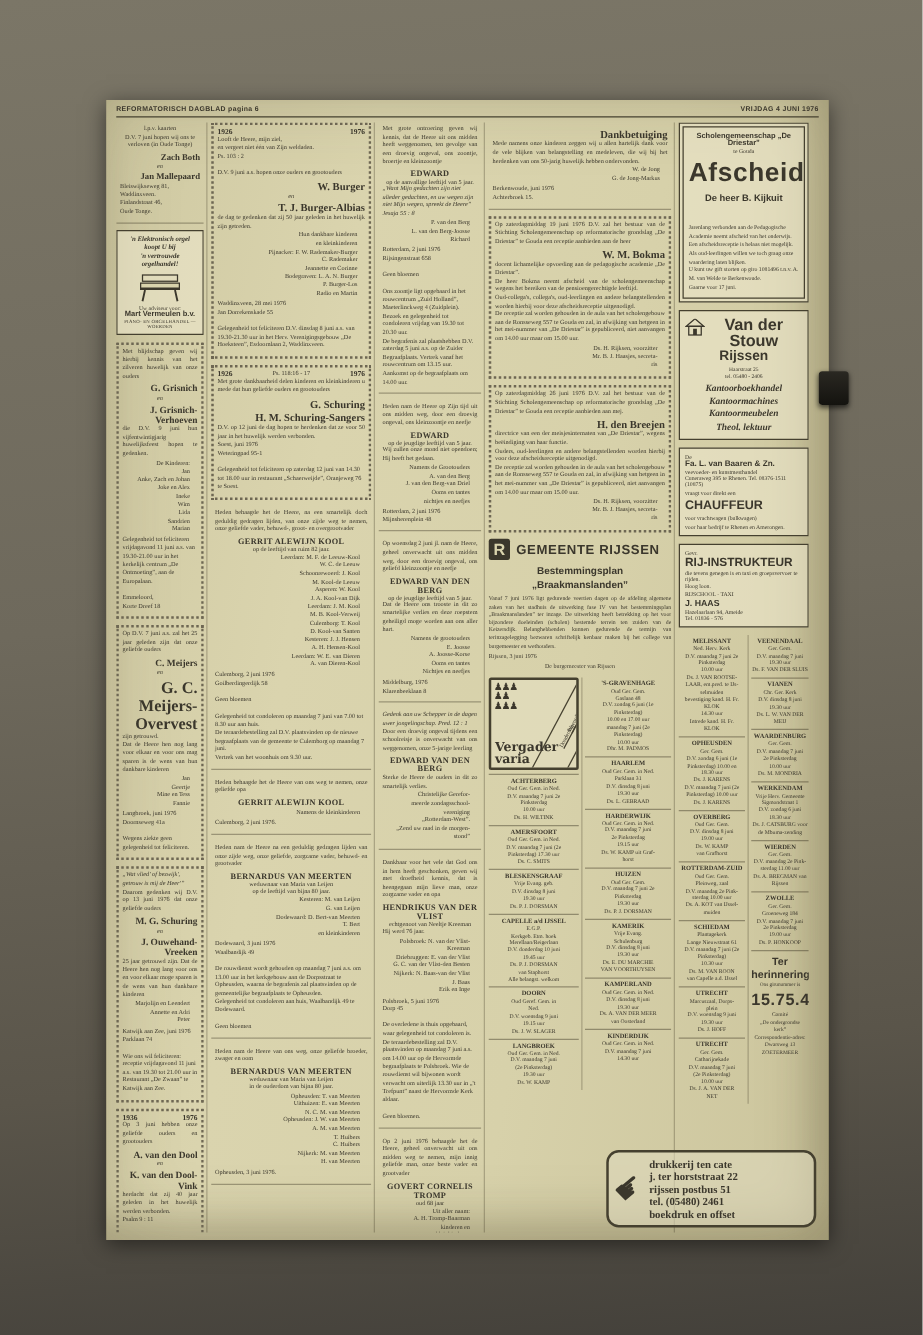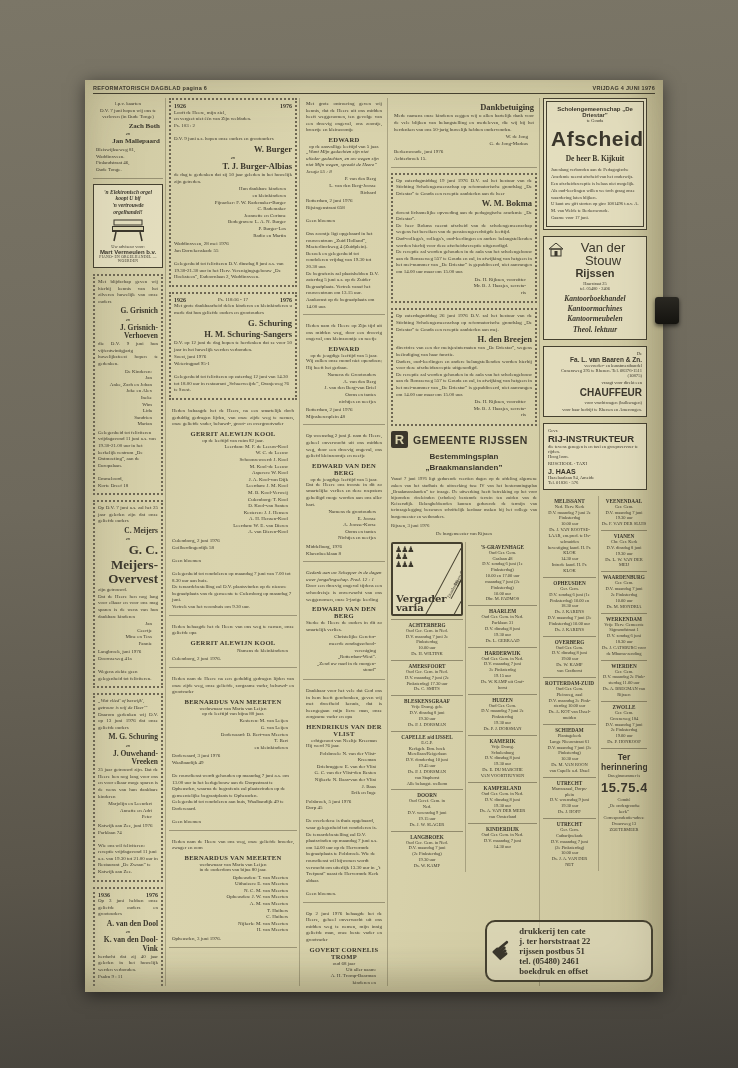--- a/index.html
+++ b/index.html
@@ -50,28 +50,28 @@
   .adbox { border:1px solid #45402f; background:rgba(238,233,208,.55); padding:4px; margin-bottom:6px; }
   .dbl { border:4px double #45402f; }
   .organ { text-align:center; font-size:5.5px; }
   .organ .t { font-weight:bold; font-style:italic; line-height:1.25; }
   .organ .f1 { font-size:4.5px; margin-top:1px; }
   .organ .f2 { font-size:6px; font-weight:bold; font-family:"Liberation Sans",sans-serif; }
   .organ .f3 { font-size:3.8px; letter-spacing:.2px; }
   .driestar .t1{ font-size:6px; font-weight:bold; font-family:"Liberation Sans",sans-serif; text-align:center;}
   .driestar .t2{ font-size:4.6px; text-align:center; }
   .driestar .big{ font-size:21px; font-weight:bold; font-family:"Liberation Sans",sans-serif; text-align:center; margin:4px 0 3px; letter-spacing:.5px;}
-  .driestar .who{ font-size:7.5px; font-weight:bold; font-family:Liberation Serif, serif; text-align:center; margin-bottom:4px;}
+  .driestar .who{ font-size:7.5px; font-weight:bold; font-family:Liberation Sans, sans-serif; text-align:center; margin-bottom:16px;}
   .driestar .bd{ font-size:4.6px; line-height:1.5; white-space:pre-line; text-align:left;}
   .stouw { text-align:center; }
-  .stouw .n1{ font-size:13px; font-weight:normal; font-family:"Liberation Sans",sans-serif; line-height:1;}
+  .stouw .n1{ font-size:13px; font-weight:bold; font-family:"Liberation Sans",sans-serif; line-height:1;}
   .stouw .n2{ font-size:11px; font-weight:bold; font-family:"Liberation Sans",sans-serif; line-height:1.1;}
   .stouw .ad{ font-size:4.4px; margin:2px 0 3px; white-space:pre-line;}
   .stouw .it{ font-size:7.5px; font-style:italic; font-weight:bold; line-height:1.35; text-align:center;}
-  .baaren{ font-size:4.6px; text-align:right; }
+  .baaren{ font-size:4.6px; text-align:left; }
   .baaren .n{ font-size:6.5px; font-weight:bold; font-family:"Liberation Sans",sans-serif;}
   .baaren .b{ font-size:10px; font-weight:bold; font-family:"Liberation Sans",sans-serif; margin:2px 0;}
   .haas .b{ font-size:9.5px; font-weight:bold; font-family:"Liberation Sans",sans-serif; }
   .haas { font-size:4.6px; }
   .haas .n{ font-size:7px; font-weight:bold; font-family:"Liberation Sans",sans-serif; margin-top:2px;}
   .rijssen { margin:4px 0 6px; }
   .rijssen .row{ display:flex; align-items:center; gap:5px; margin-bottom:3px;}
   .rlogo { width:17px; height:17px; background:#3b372c; border-radius:2px; color:#d9d3ad;
     font-family:"Liberation Sans",sans-serif; font-weight:bold; font-size:13px; text-align:center; line-height:17px; flex:none;}
   .rijssen .org{ font-size:10.5px; font-weight:bold; font-family:"Liberation Sans",sans-serif; letter-spacing:.5px;}

